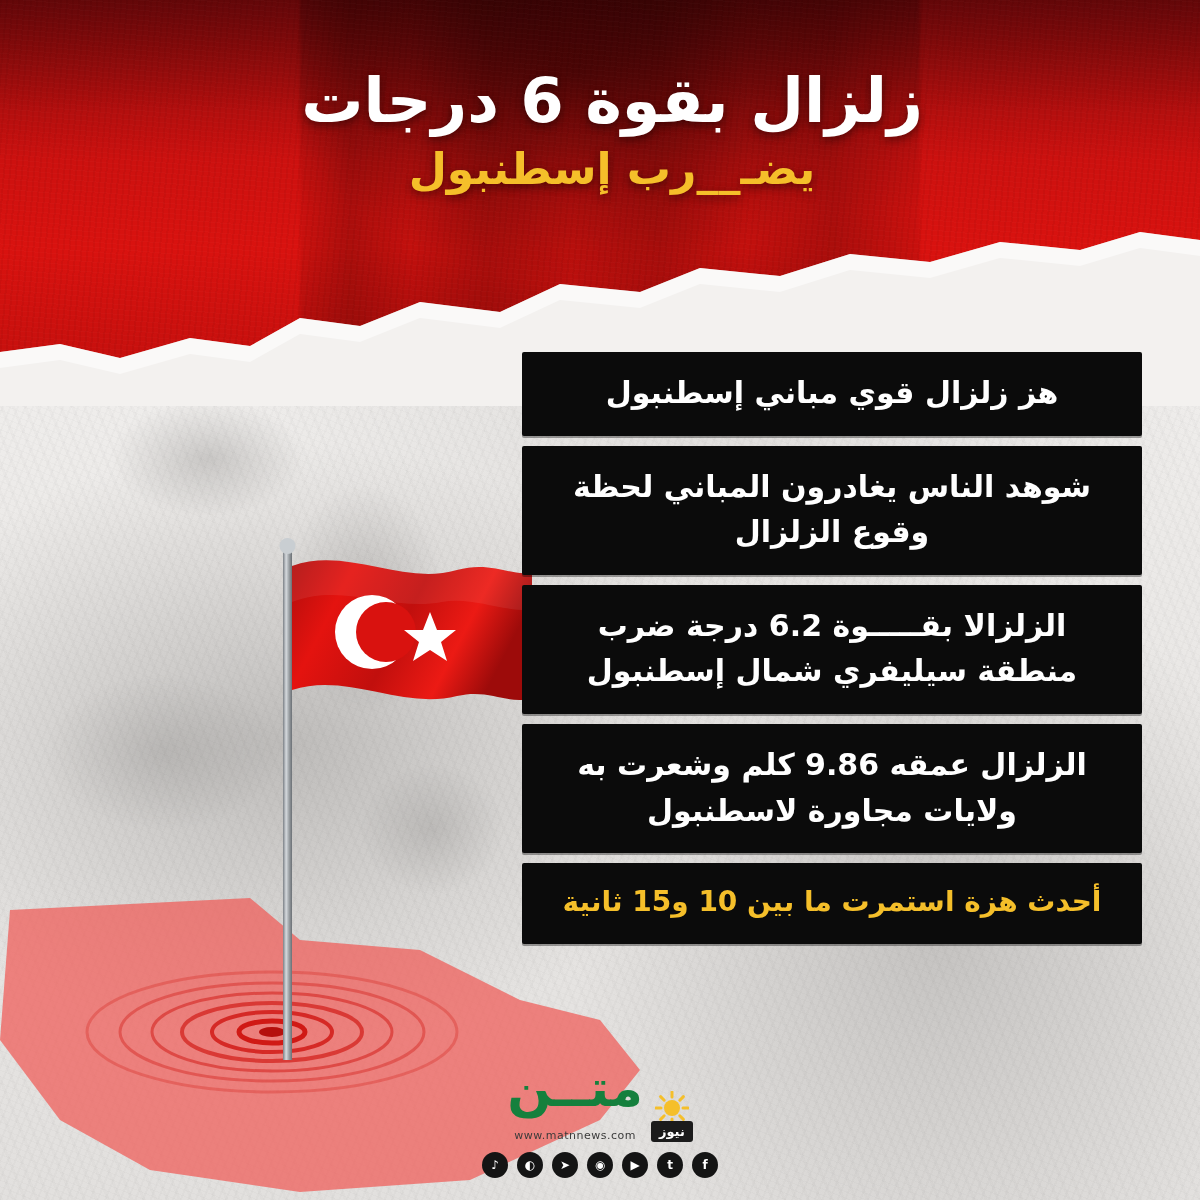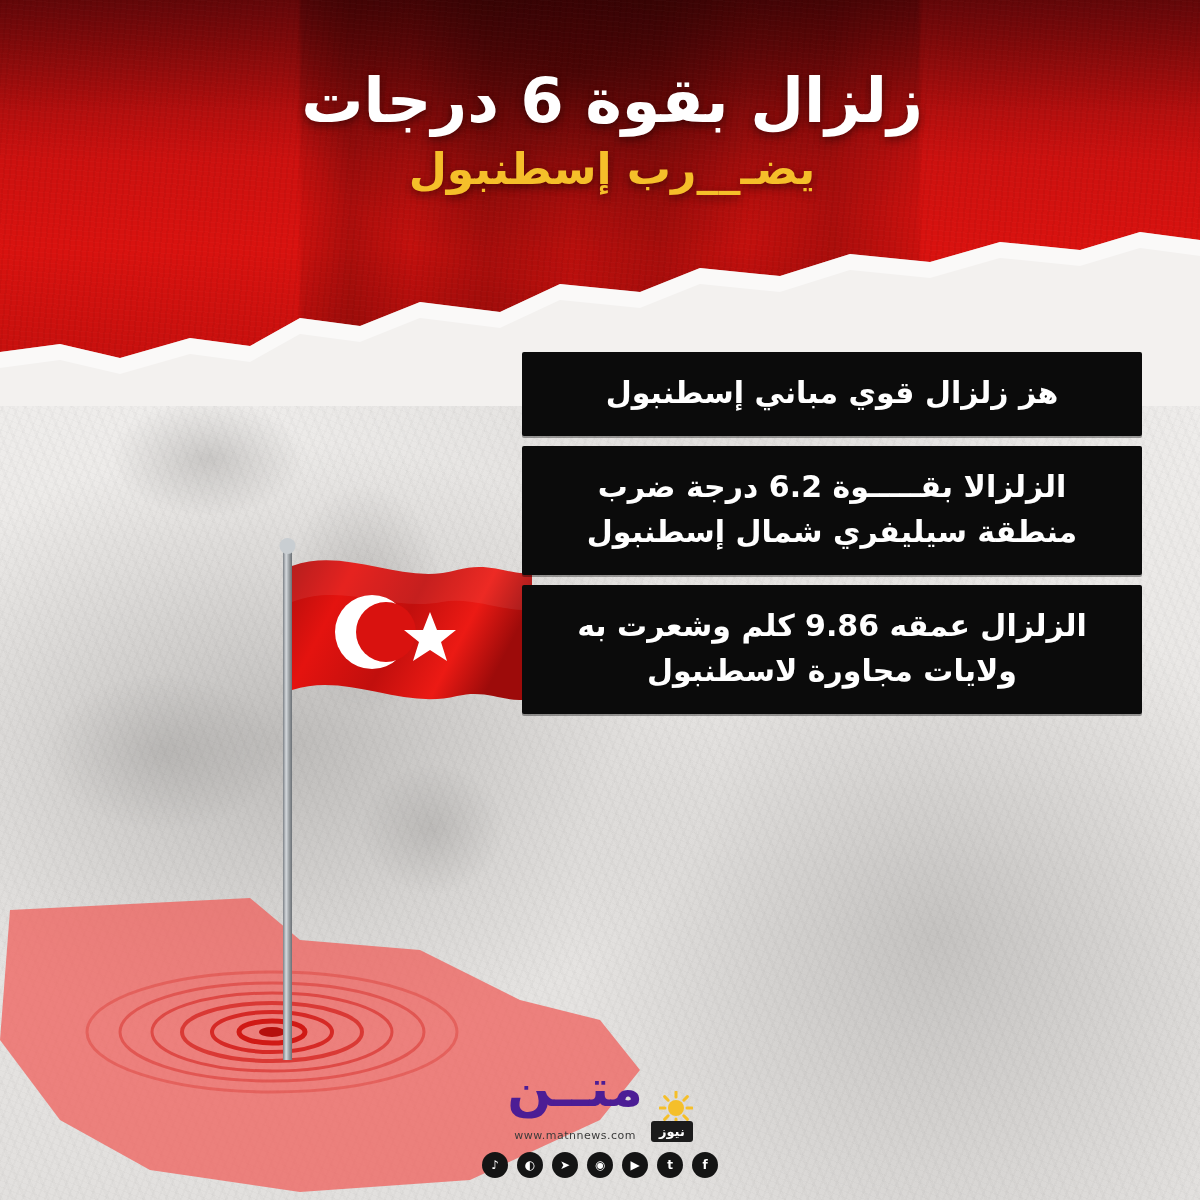--- a/index.html
+++ b/index.html
@@ -123,21 +123,21 @@
   .map-group { position: absolute; left: 0; top: 880px; width: 700px; height: 320px; z-index: 3; }
 
   
   .logo-group {
     position: absolute; left: 0; bottom: 22px; width: 1200px;
     display: flex; flex-direction: column; align-items: center; gap: 10px;
     z-index: 7;
   }
   .logo-main { display: flex; align-items: flex-end; gap: 8px; direction: rtl; }
   .logo-word {
-    font-size: 52px; font-weight: 700; color: #4c1d95; line-height: 1;
+    font-size: 52px; font-weight: 700; color: #15803d; line-height: 1;
     letter-spacing: -1px;
   }
   .logo-sub {
     font-size: 11px; color: #3a3a3a; letter-spacing: .5px;
     direction: ltr; margin-top: 15px;
   }
   .logo-badge {
     background: #1b1b1b; color: #fff; font-size: 13px; font-weight: 700;
     padding: 3px 8px; border-radius: 3px; direction: rtl;
   }
@@ -217,27 +217,29 @@
         <ellipse cx="272" cy="152" rx="90" ry="29" stroke-opacity="0.65" stroke-width="4"></ellipse>
         <ellipse cx="272" cy="152" rx="60" ry="20" stroke-opacity="0.80" stroke-width="4"></ellipse>
         <ellipse cx="272" cy="152" rx="33" ry="11" stroke-opacity="0.95" stroke-width="5"></ellipse>
       </g>
       <ellipse cx="272" cy="152" rx="13" ry="5" fill="#b50f0c"></ellipse>
     </svg>
   </div>
 
   <div class="bullets">
     <div class="bullet">هز زلزال قوي مباني إسطنبول</div>
+    <div class="bullet">شوهد الناس يغادرون المباني لحظة وقوع الزلزال</div>
     <div class="bullet">الزلزالا بقـــــوة 6.2 درجة ضرب منطقة سيليفري شمال إسطنبول</div>
     <div class="bullet">الزلزال عمقه 9.86 كلم وشعرت به ولايات مجاورة لاسطنبول</div>
+    <div class="bullet highlight">أحدث هزة  استمرت ما بين 10 و15 ثانية</div>
   </div>
 
   <div class="logo-group">
     <div class="logo-main">
-      <div style="display:flex;flex-direction:column;">
+      <div style="display:flex;flex-direction:column;align-items:center;">
         <svg width="34" height="34" viewBox="0 0 34 34" style="margin-bottom:-4px;">
           <circle cx="17" cy="17" r="8" fill="#f5bf2a"></circle>
           <g stroke="#f5bf2a" stroke-width="3" stroke-linecap="round">
             <line x1="17" y1="1" x2="17" y2="6"></line>
             <line x1="17" y1="28" x2="17" y2="33"></line>
             <line x1="1" y1="17" x2="6" y2="17"></line>
             <line x1="28" y1="17" x2="33" y2="17"></line>
             <line x1="5.6" y1="5.6" x2="9.2" y2="9.2"></line>
             <line x1="24.8" y1="24.8" x2="28.4" y2="28.4"></line>
             <line x1="5.6" y1="28.4" x2="9.2" y2="24.8"></line>

